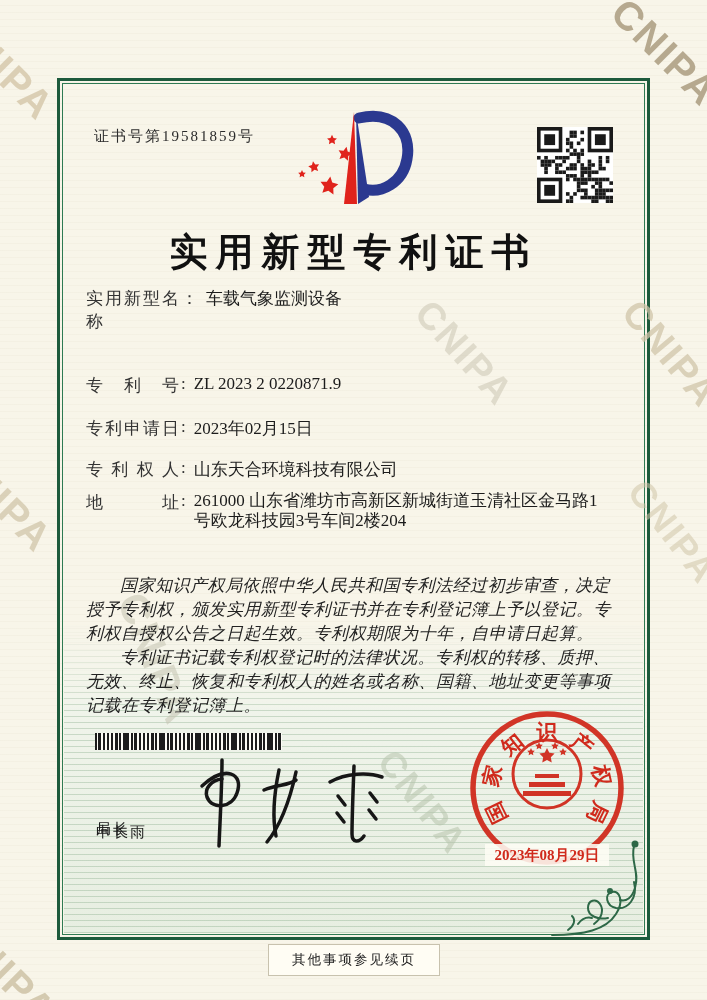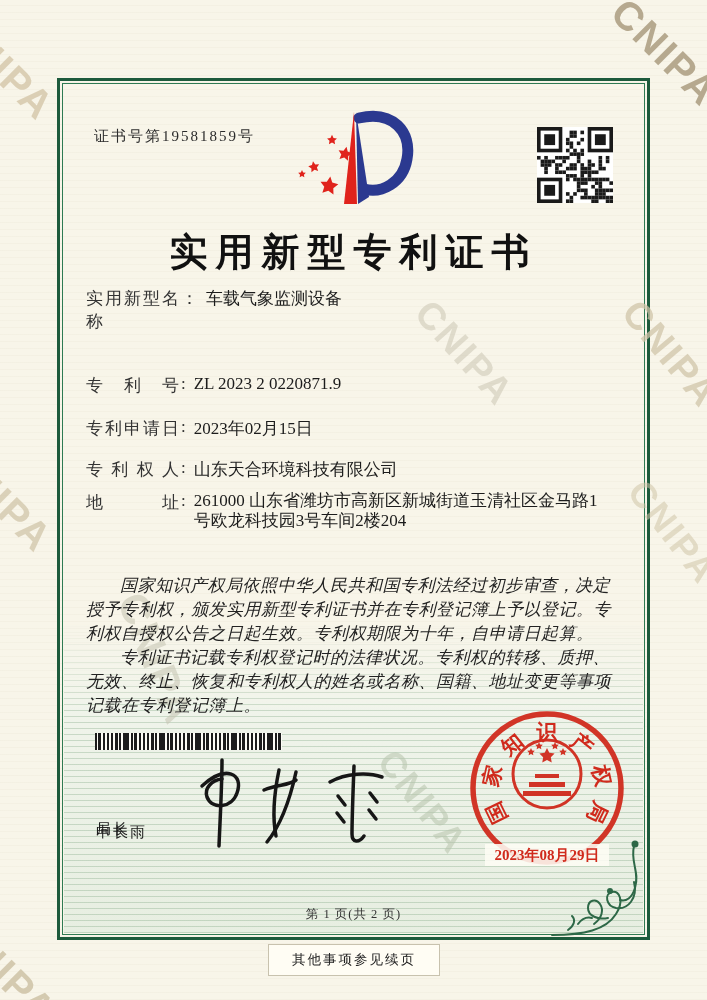--- a/index.html
+++ b/index.html
@@ -308,16 +308,15 @@
       <path d="M 4,97 C 36,97 58,92 68,76 C 76,64 72,52 64,54 C 56,56 58,68 68,70 C 80,72 90,60 86,44"></path>
       <path d="M 86,8 C 82,24 92,34 87,50 C 84,60 78,64 72,62"></path>
       <path d="M 46,86 C 54,80 56,72 52,66 C 48,60 40,62 40,70 C 40,78 50,82 60,80"></path>
       <path d="M 20,92 C 26,88 28,82 24,78"></path>
       <circle cx="87" cy="6" r="2.5" fill="#2d6847"></circle>
       <circle cx="62" cy="53" r="2" fill="#2d6847"></circle>
       <path d="M 30,86 q 6,-8 14,-6"></path>
     </g>
   </svg>
 
-  <div class="content" id="page-num">第 1 页(共 2 页)</div>
   <div class="content" id="note-box">其他事项参见续页</div>
 
 </div>
 
 </body></html>

